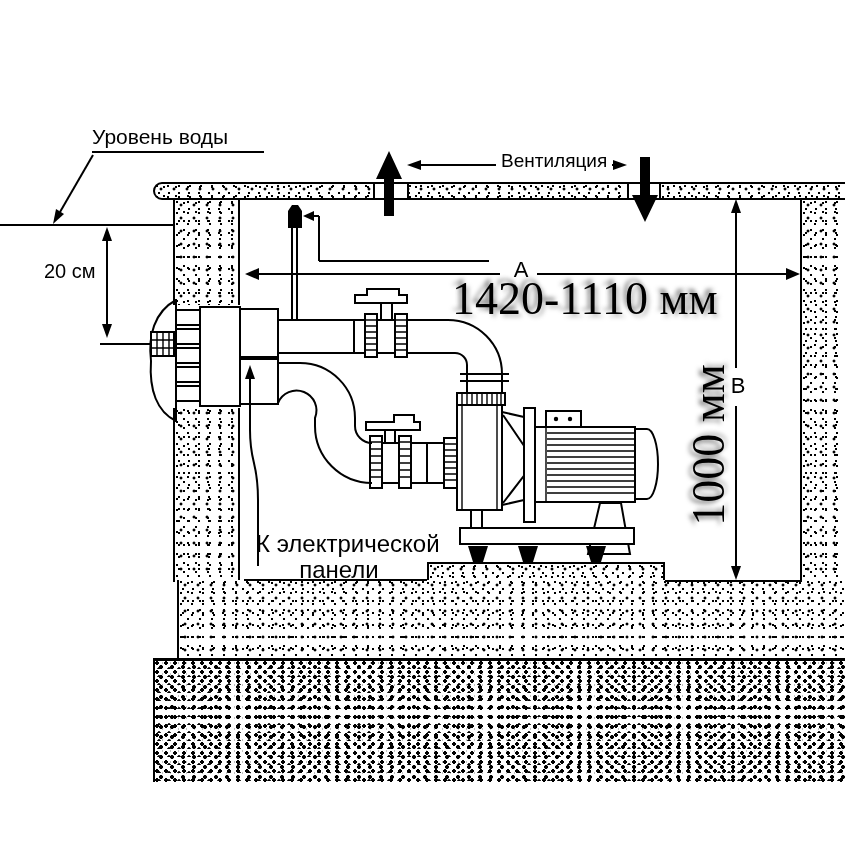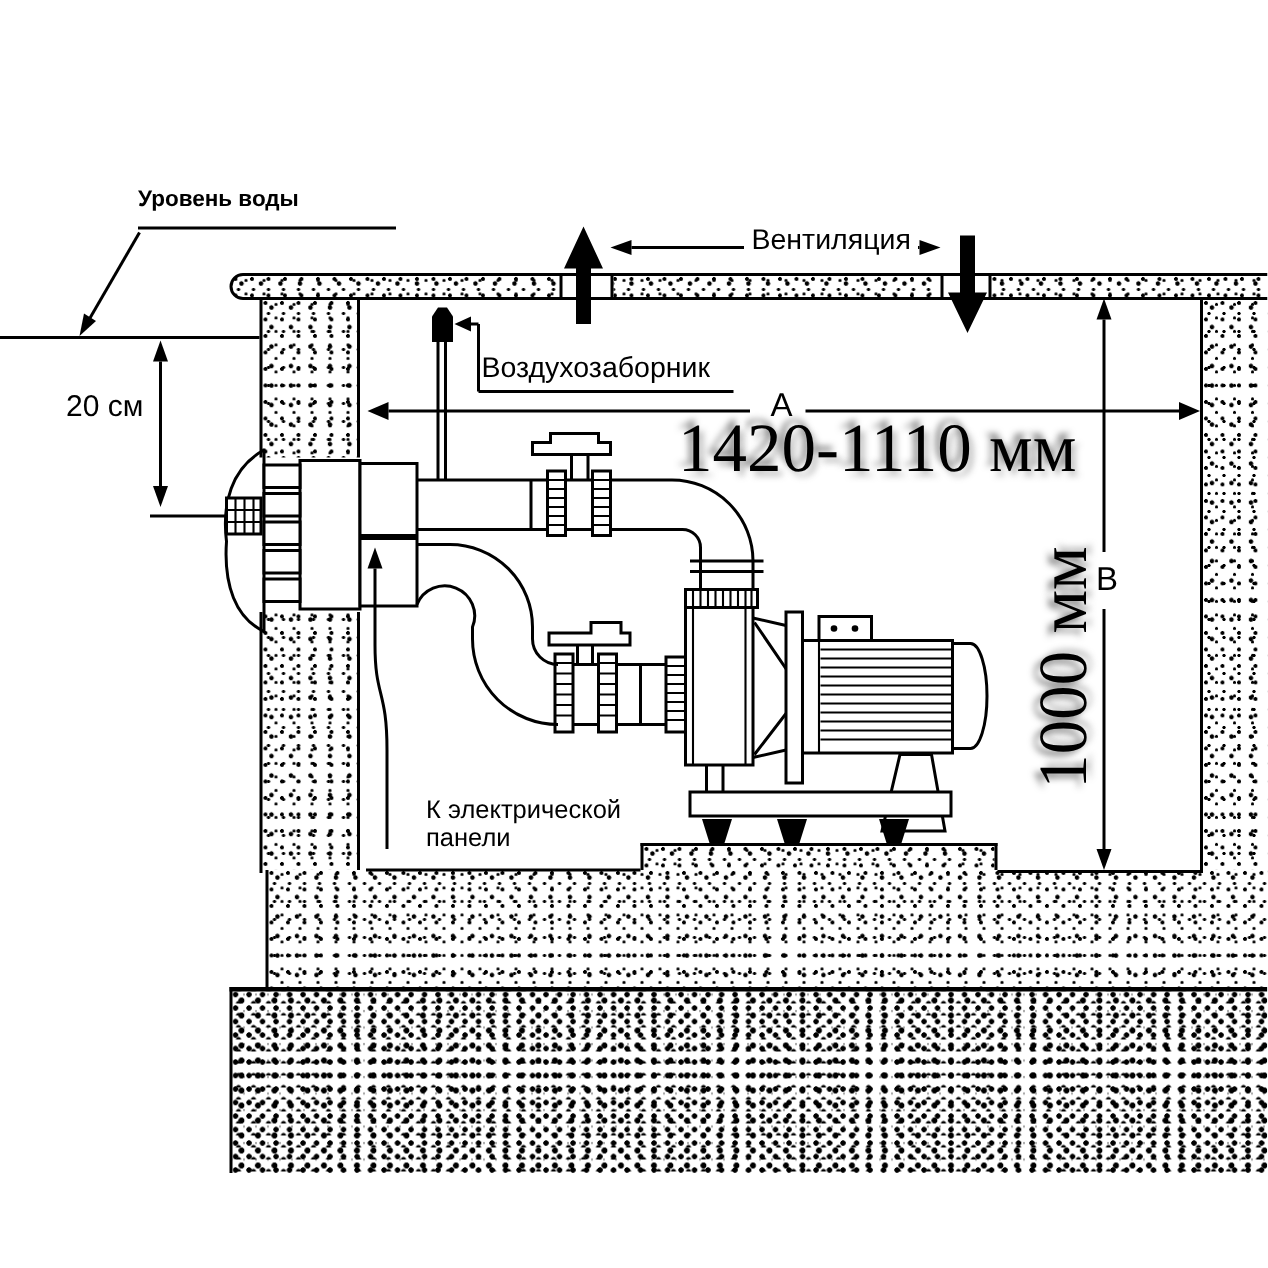--- a/index.html
+++ b/index.html
@@ -52,33 +52,33 @@
   
   #linework { position:absolute; left:0; top:0; width:845px; height:845px; }
   #linework path, #linework rect, #linework line, #linework polyline
     { fill:none; stroke:#000; stroke-width:2; }
   #linework .blk { fill:#000; stroke:none; }
   #linework .wht { fill:#fff; stroke:#000; stroke-width:2; }
   #linework .mask { fill:#fff; stroke:none; }
   #linework .thin { stroke-width:1.4; }
   
   .lbl { position:absolute; white-space:nowrap; line-height:1.1; }
-  #t-water    { left:92px;  top:125px; font-size:15px; font-weight:bold; }
+  #t-water    { left:92px;  top:125px; font-size:21px; font-weight:normal; }
   #t-vent     { left:452px; top:151px; font-size:19px; background:#fff; padding:0 5px;margin-left:44px; }
   #t-air      { left:321px; top:236px; font-size:19px; }
   #t-30       { left:44px;  top:260px; font-size:20px; }
   #t-A        { left:506px; top:258px; width:30px; text-align:center; font-size:22px; background:#fff; }
   #t-B        { left:725px; top:374px; width:26px; text-align:center; font-size:22px; background:#fff; }
   .serifdim   { font-family:"Liberation Serif", serif; font-size:46px; color:#000;
                 text-shadow:-3px -4px 4px rgba(40,40,40,.5), 3px 3px 4px rgba(100,100,100,.4); }
   #t-aval     { left:452px; top:274px; }
   #t-bval     { left:618px; top:421px; width:180px; height:48px; text-align:center;
                 transform:rotate(-90deg); }
-  #t-elec     { left:256px; top:531px; width:166px; font-size:17px; white-space:nowrap;margin-left:28px; }
-  #t-elec .l2 { text-align:left; }
+  #t-elec     { left:256px; top:531px; width:166px; font-size:24px; white-space:nowrap; }
+  #t-elec .l2 { text-align:center; }
 </style>
 </head>
 <body>
 
 <div id="canvas">
 
   <div id="deck-slab" class="abs stip"></div>
   <div id="gap-left" class="abs slab-gap"></div>
   <div id="gap-right" class="abs slab-gap"></div>
   <div id="wall-left" class="abs stip"></div>
@@ -199,21 +199,20 @@
       <path d="M250 379 L250 430 C250 465 258 460 258 500 L258 566"></path>
     </g>
 
     <g>
       <path d="M244 580 H427 M665 581 H802"></path>
     </g>
   </svg>
 
   <div id="t-water" class="lbl">Уровень воды</div>
   <div id="t-vent" class="lbl">Вентиляция</div>
-  <div id="t-air" class="lbl">Воздухозаборник</div>
   <div id="t-30" class="lbl">20 см</div>
   <div id="t-A" class="lbl">A</div>
   <div id="t-B" class="lbl">B</div>
   <div id="t-aval" class="lbl serifdim">1420-1110 мм</div>
   <div id="t-bval" class="lbl serifdim">1000 мм</div>
   <div id="t-elec" class="lbl">
     <div class="l1">К электрической</div>
     <div class="l2">панели</div>
   </div>
 </div>

